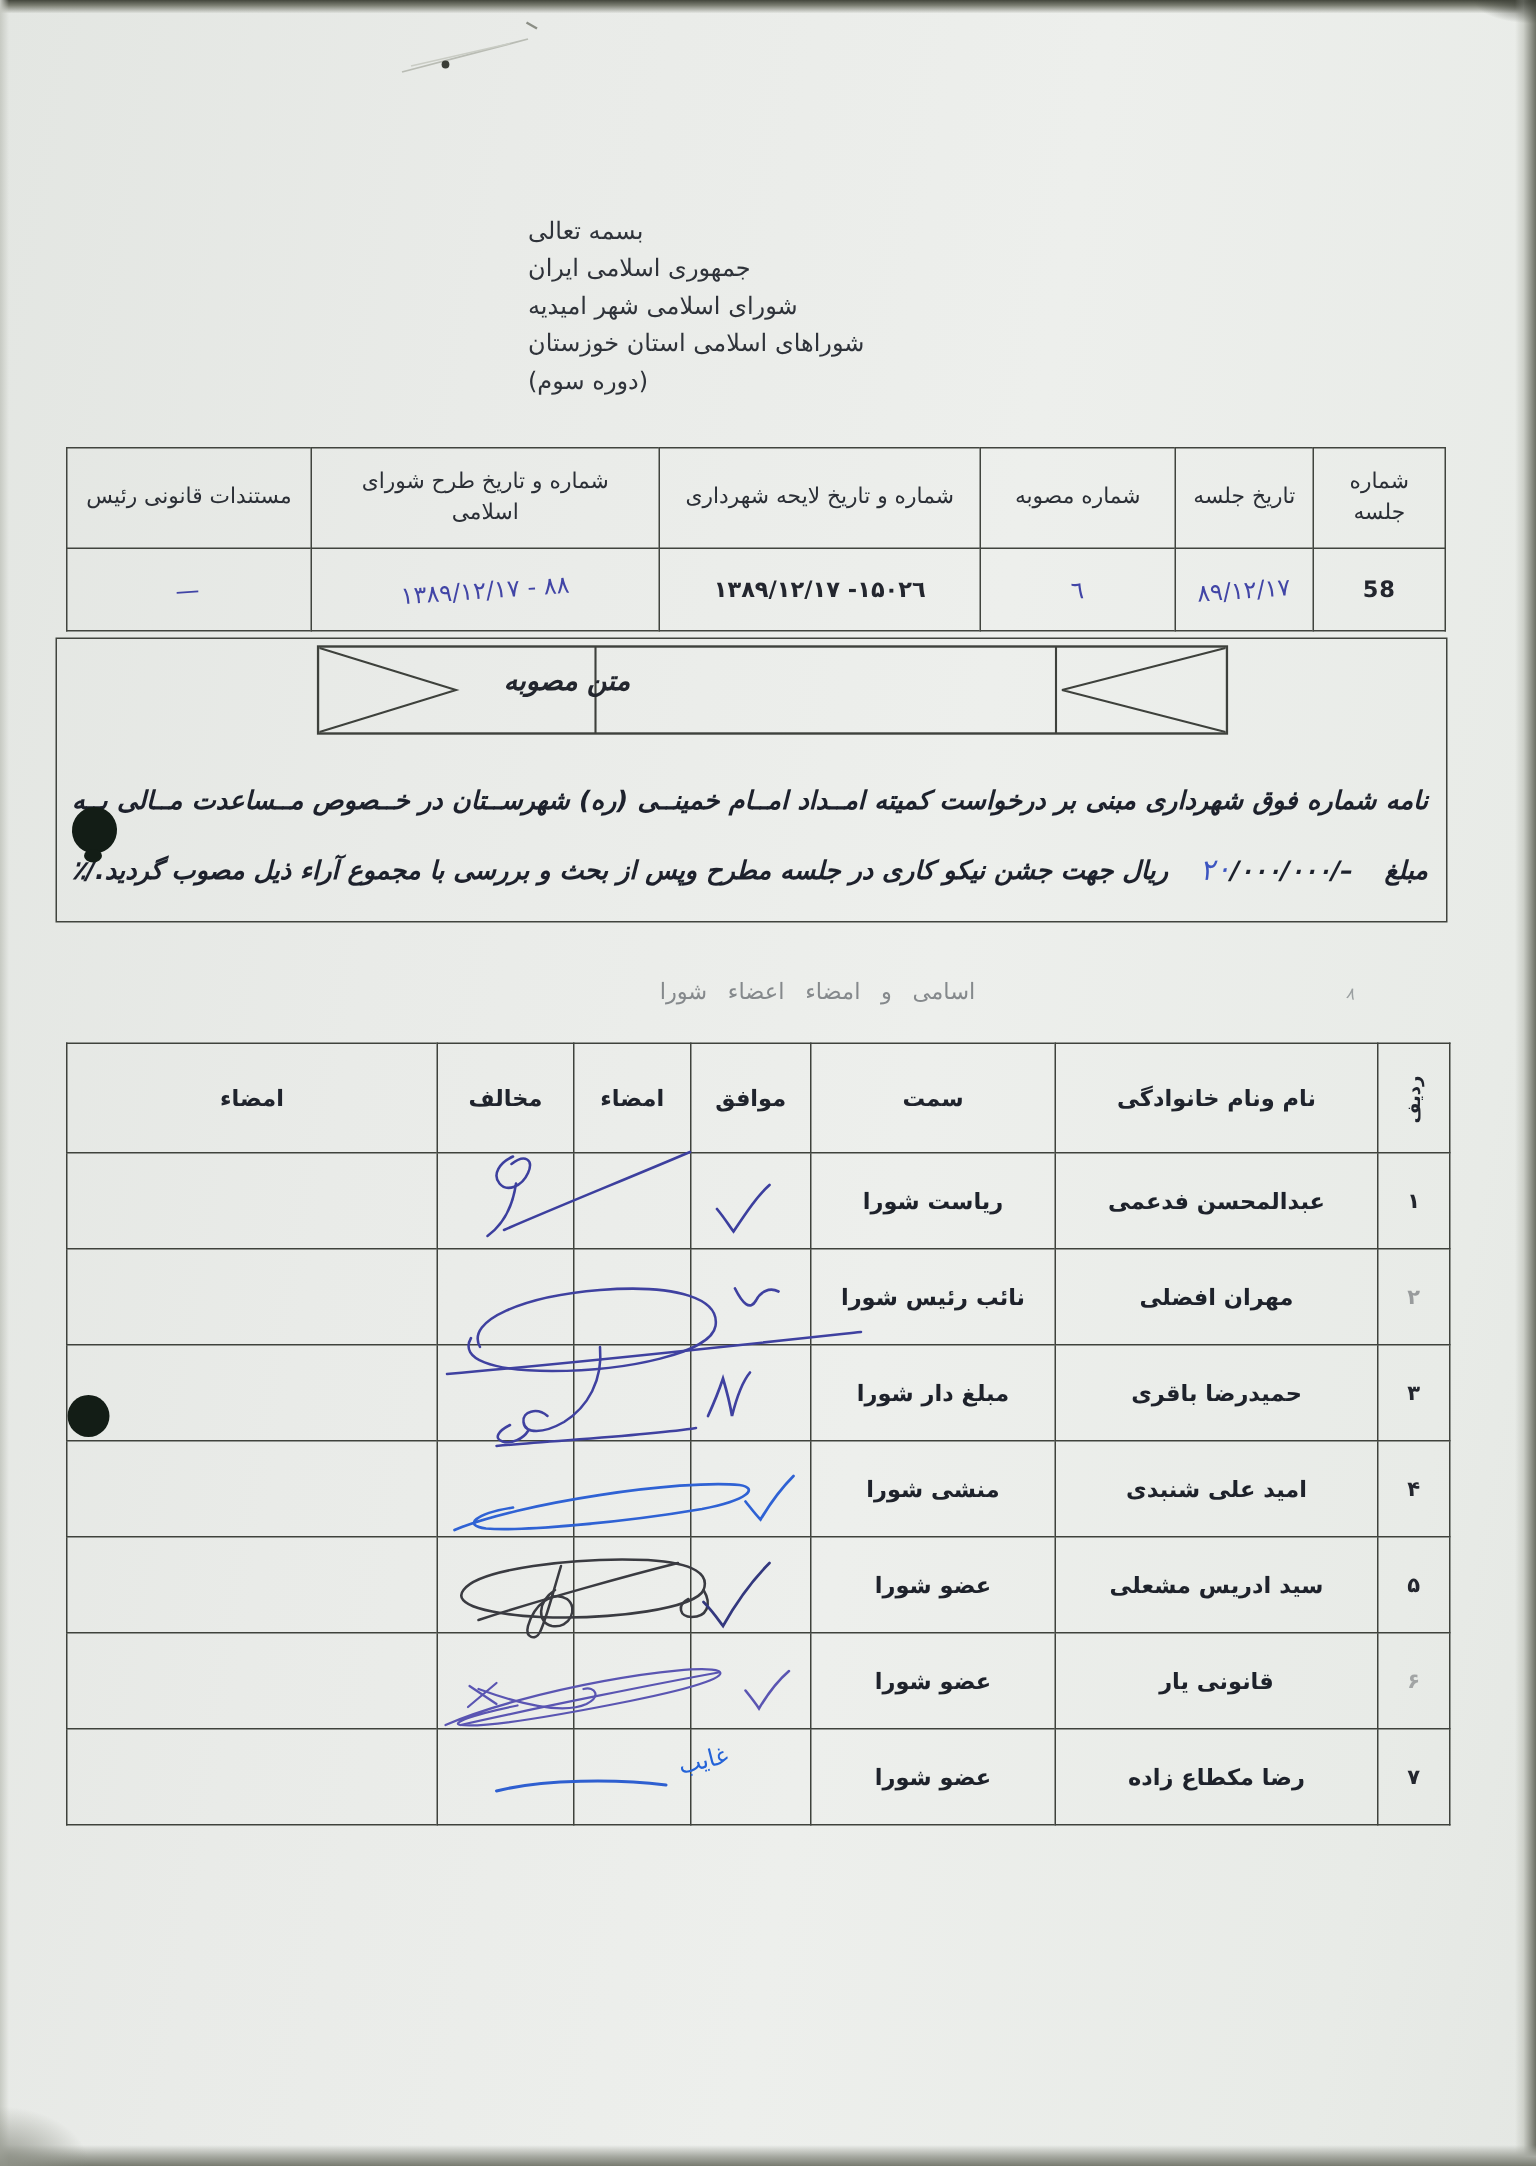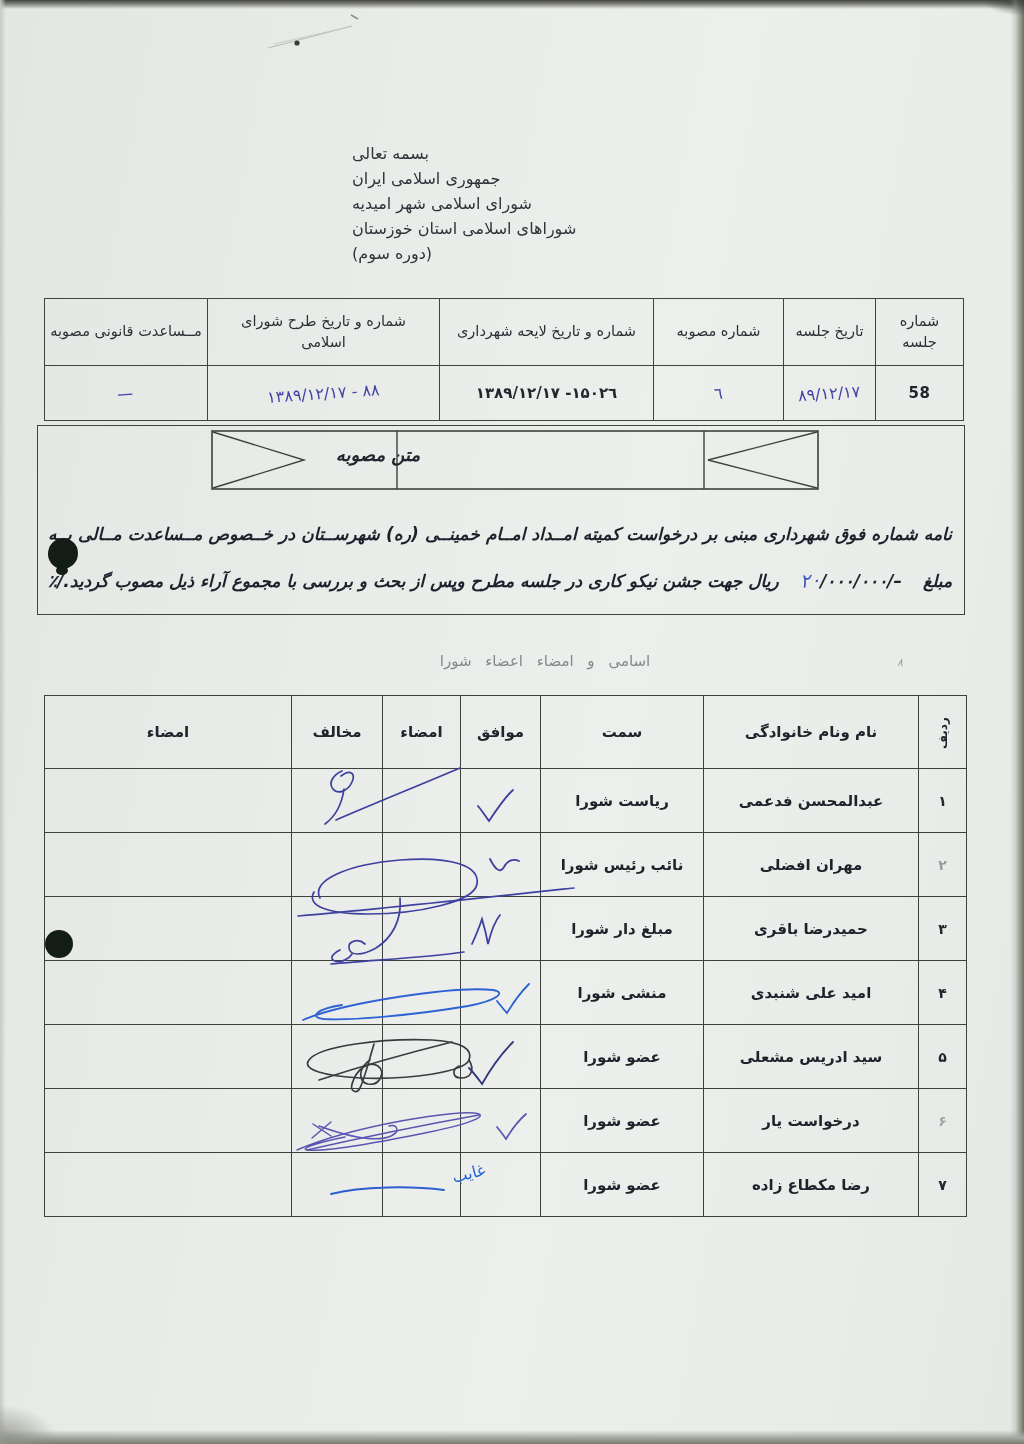--- a/index.html
+++ b/index.html
@@ -105,21 +105,21 @@
 
           <th><span>تاریخ جلسه</span></th>
 
           <th><span>شماره مصوبه</span></th>
 
           <th><span>شماره و تاریخ  لایحه شهرداری</span></th>
 
           <th><span>شماره و تاریخ طرح شورای
 اسلامی</span></th>
 
-          <th><span>مــساعدت قانونی مصوبه</span></th>
+          <th><span>مستندات قانونی رئیس</span></th>
 
       </tr>
       <tr>
 
           <td><span class="num printed-val">58</span></td>
 
           <td><span class="num hw">۸۹/۱۲/۱۷</span></td>
 
           <td><span class="num hw">٦</span></td>
 
@@ -232,21 +232,21 @@
           <td class="cell-name">سید ادریس مشعلی</td>
           <td class="cell-role">عضو شورا</td>
           <td></td>
           <td></td>
           <td></td>
           <td></td>
         </tr>
 
         <tr class="m-row">
           <td class="cell-no">۶</td>
-          <td class="cell-name">درخواست یار</td>
+          <td class="cell-name">قانونی یار</td>
           <td class="cell-role">عضو شورا</td>
           <td></td>
           <td></td>
           <td></td>
           <td></td>
         </tr>
 
         <tr class="m-row">
           <td class="cell-no">۷</td>
           <td class="cell-name">رضا مکطاع زاده</td>

